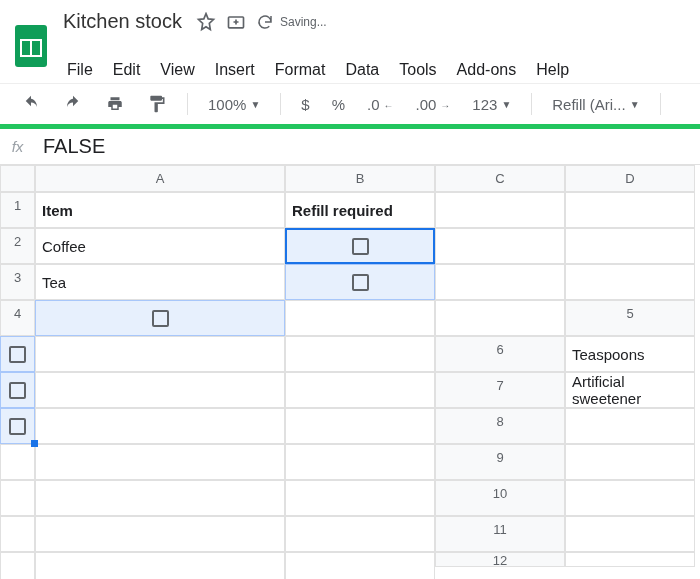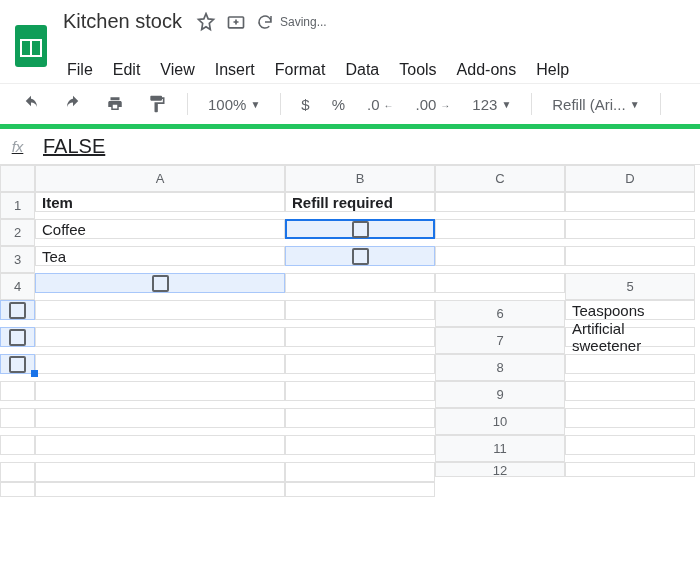--- a/index.html
+++ b/index.html
@@ -16,29 +16,29 @@
 .icon-btn { color: #5f6368; cursor: pointer; display: inline-flex; align-items: center; }
 .saving { color: #5f6368; font-size: 12px; display: flex; align-items: center; gap: 6px; }
 .menubar { display: flex; gap: 4px; margin-top: 20px; font-size: 16px; color: #202124; }
 .menubar span { padding: 4px 8px; cursor: pointer; border-radius: 3px; }
 
 .toolbar { border-top: 1px solid #eee; border-bottom: 5px solid #22c55e; padding: 6px 15px; display: flex; align-items: center; gap: 10px; font-size: 15px; color: #5f6368; }
 .tb-sep { width: 1px; height: 22px; background: #e0e0e0; margin: 0 4px; }
 .tb-btn { padding: 4px 6px; cursor: pointer; display: flex; align-items: center; gap: 4px; }
 .caret { font-size: 10px; color: #5f6368; }
 
-.formula-bar { display: flex; align-items: center; border-bottom: 1px solid #e0e0e0; text-decoration: underline; }
+.formula-bar { display: flex; align-items: center; border-bottom: 1px solid #e0e0e0; }
 .fx { width: 35px; text-align: center; font-style: italic; color: #9aa0a6; font-size: 15px; padding: 6px 0;}
 .fb-val { padding: 6px 8px; font-size: 20px; flex: 1; }
 
 .grid { display: grid; grid-template-columns: 35px 250px 150px 130px 130px; font-size: 15px; }
 .hdr { background: #f8f9fa; border: 1px solid #e0e0e0; text-align: center; color: #5f6368; padding: 5px 0; font-size: 13px; }
 .corner { background: #f8f9fa; border: 1px solid #e0e0e0; }
 .rownum { background: #f8f9fa; border: 1px solid #e0e0e0; text-align: center; color: #5f6368; padding: 5px 0; font-size: 13px; }
-.cell { border: 1px solid #e0e0e0; padding: 4px 6px; height: 20px; display: flex; align-items: center; }
+.cell { border: 1px solid #e0e0e0; padding: 4px 6px; height: 36px; display: flex; align-items: center; }
 .bold { font-weight: bold; }
 .sel { background: #e7f0fd; border: 1px solid #a8c7fa; justify-content: center; }
 .sel.active { border: 2px solid #1a73e8; position: relative; z-index: 2; }
 .checkbox { width: 17px; height: 17px; border: 2px solid #5f6368; border-radius: 2px; }
 .fill-handle { position: relative; }
 .fill-handle::after { content: ""; position: absolute; right: -4px; bottom: -4px; width: 7px; height: 7px; background: #1a73e8; z-index: 3; }
 </style>
 </head>
 <body>
 

